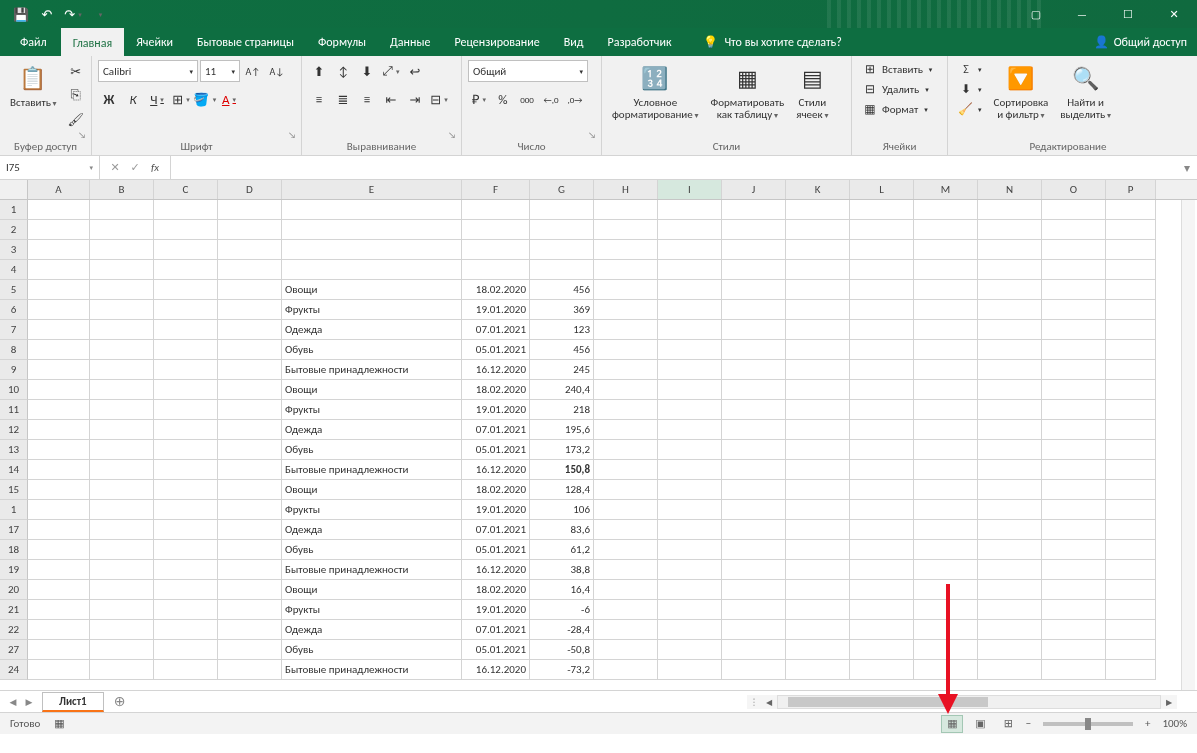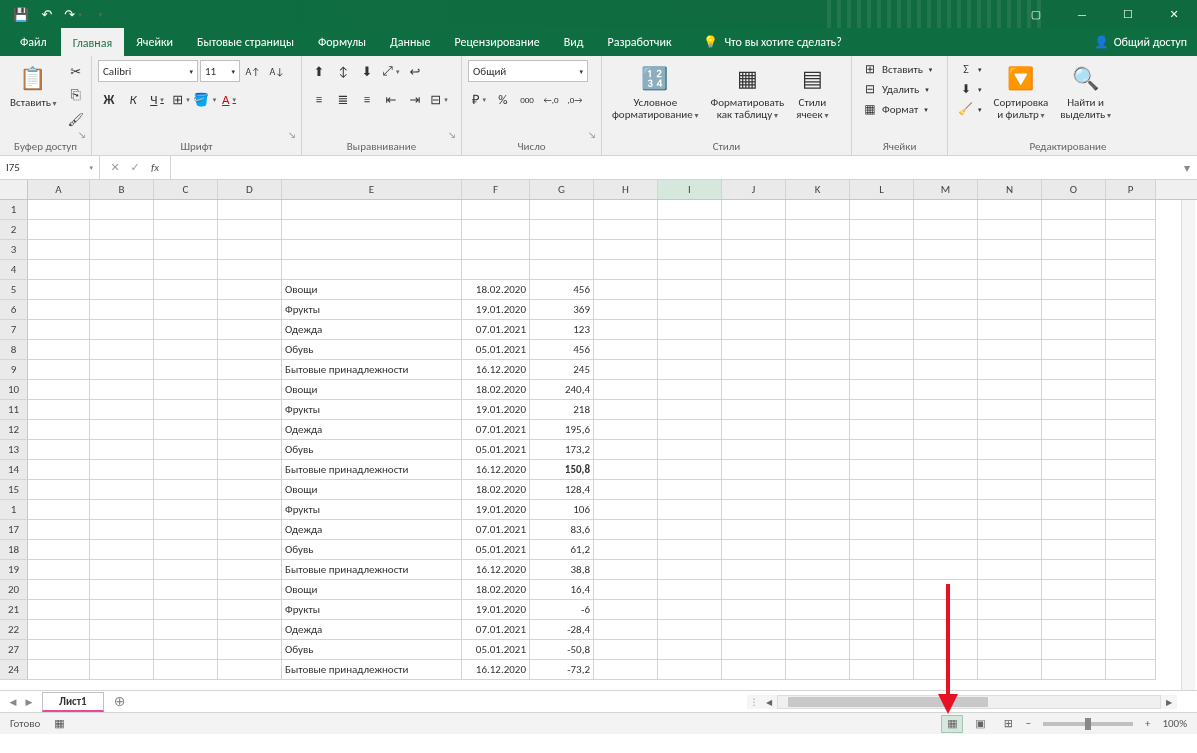--- a/index.html
+++ b/index.html
@@ -65,21 +65,21 @@
 .row-h { width: 28px; border-right: 1px solid #c6c6c6; border-bottom: 1px solid #d4d4d4; background: #eaeaea; text-align: center; font-size: 11px; color: #444; display: flex; align-items: center; justify-content: center; flex-shrink: 0; }
 .cell { border-right: 1px solid #d4d4d4; border-bottom: 1px solid #d4d4d4; font-size: 11px; padding: 0 3px; display: flex; align-items: center; overflow: hidden; white-space: nowrap; flex-shrink: 0; }
 .align-right { justify-content: flex-end; }
 .vscroll { position: absolute; right: 2px; top: 20px; bottom: 0; width: 14px; background: #f5f5f5; border-left: 1px solid #ddd; }
 
 
 .sheet-tabs-row { height: 22px; background: #fff; border-top: 1px solid #d4d4d4; display: flex; align-items: center; position: relative; }
 .tab-nav { display: flex; gap: 2px; padding: 0 6px; }
 .nav-btn { width: 14px; color: #888; font-size: 9px; cursor: pointer; text-align: center; }
 .sheet-tab { padding: 2px 16px; background: #fff; border: 1px solid #c0c0c0; border-bottom: none; font-size: 11px; cursor: pointer; }
-.sheet-tab.active { border-bottom: 2px solid #ec4899; font-weight: bold; }
+.sheet-tab.active { border-bottom: 2px solid #f97316; font-weight: bold; }
 .new-sheet { width: 20px; height: 20px; display: flex; align-items: center; justify-content: center; color: #888; cursor: pointer; font-size: 14px; margin-left: 6px; }
 .hscroll { position: absolute; right: 20px; width: 430px; height: 14px; background: #f5f5f5; display: flex; align-items: center; }
 .hscroll-track { flex: 1; height: 14px; background: #f0f0f0; border: 1px solid #ddd; position: relative; }
 .hscroll-thumb { position: absolute; left: 10px; width: 200px; top: 1px; bottom: 1px; background: #c8c8c8; }
 .hscroll-btn { width: 16px; text-align: center; font-size: 8px; color: #666; cursor: pointer; }
 
 
 .statusbar { height: 22px; background: #f3f3f3; border-top: 1px solid #d4d4d4; display: flex; align-items: center; justify-content: space-between; padding: 0 10px; font-size: 11px; color: #555; }
 .status-left { display: flex; align-items: center; gap: 14px; }
 .status-right { display: flex; align-items: center; gap: 6px; }

